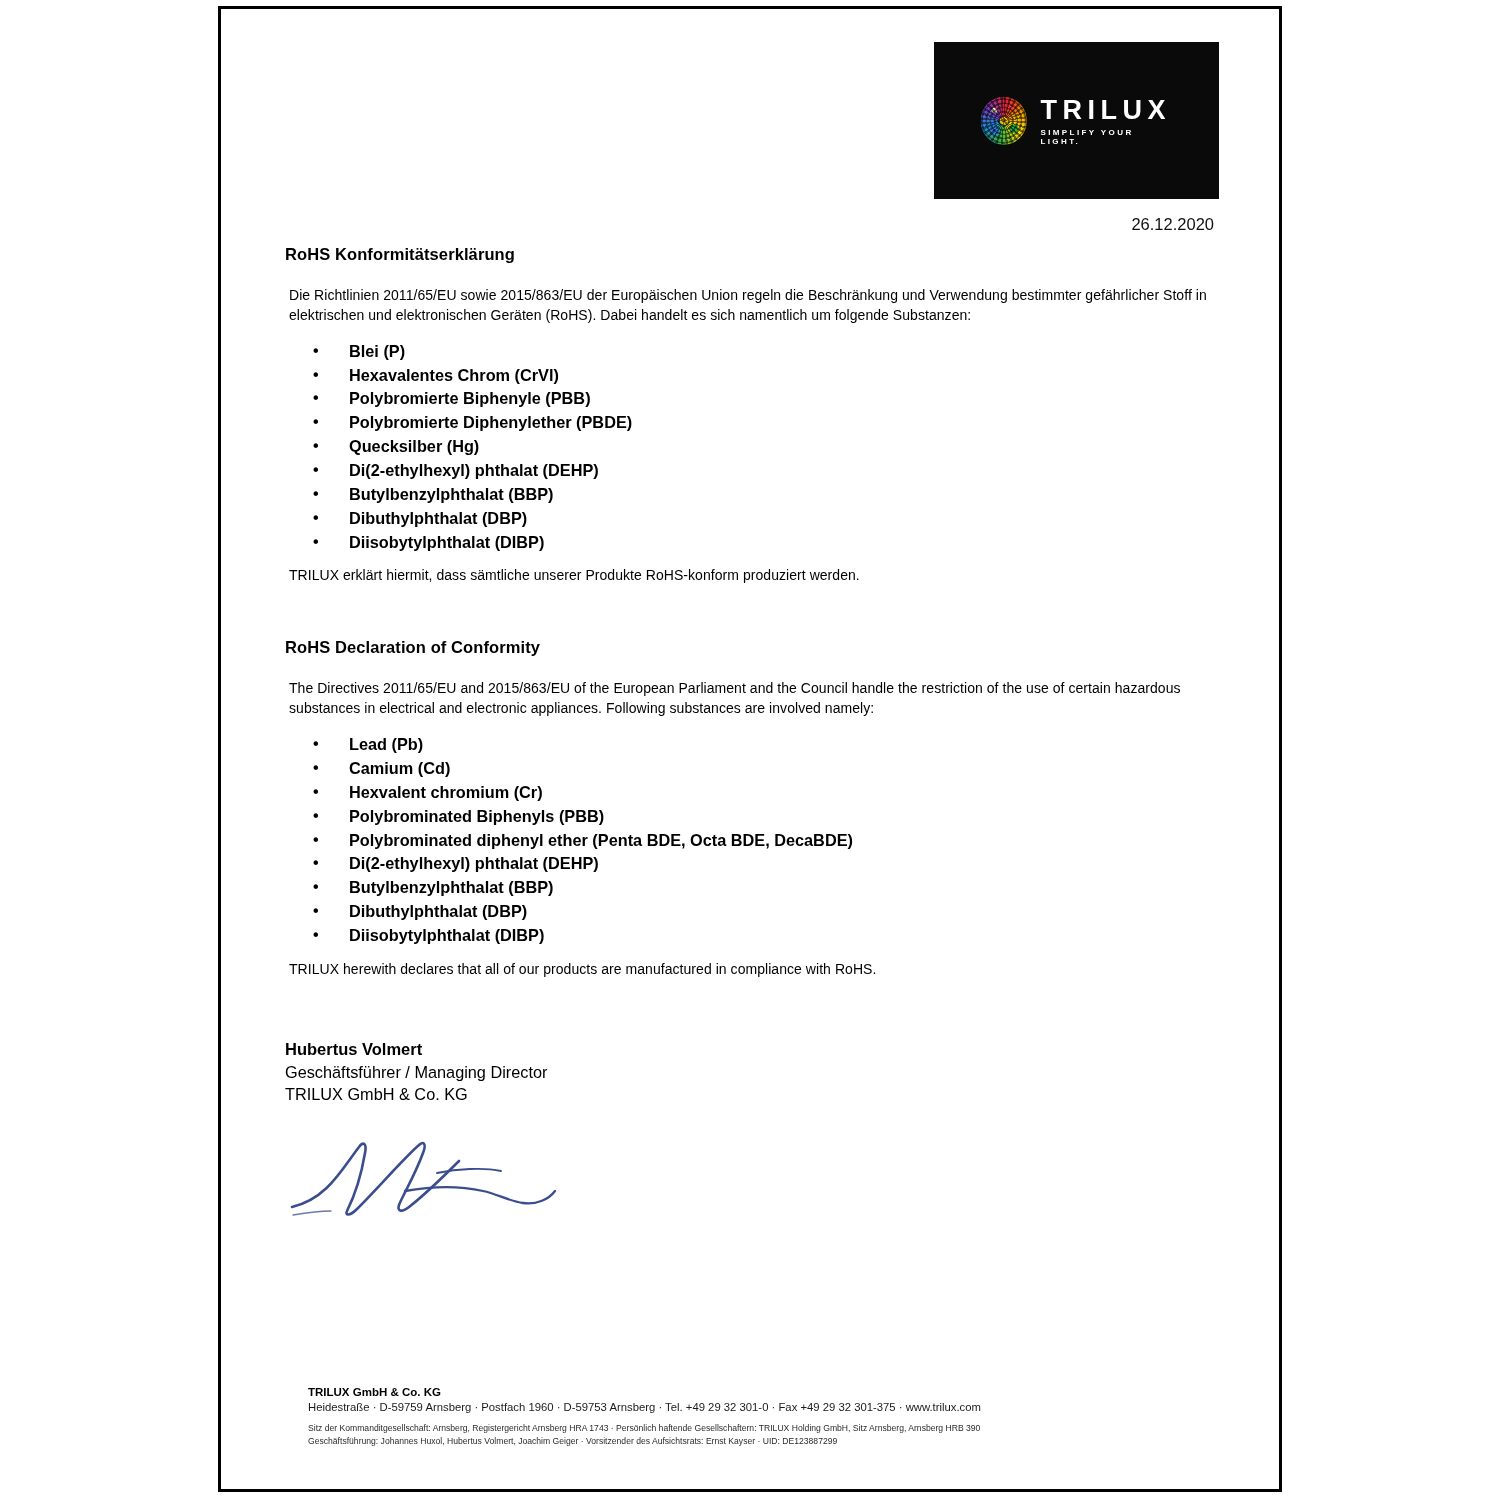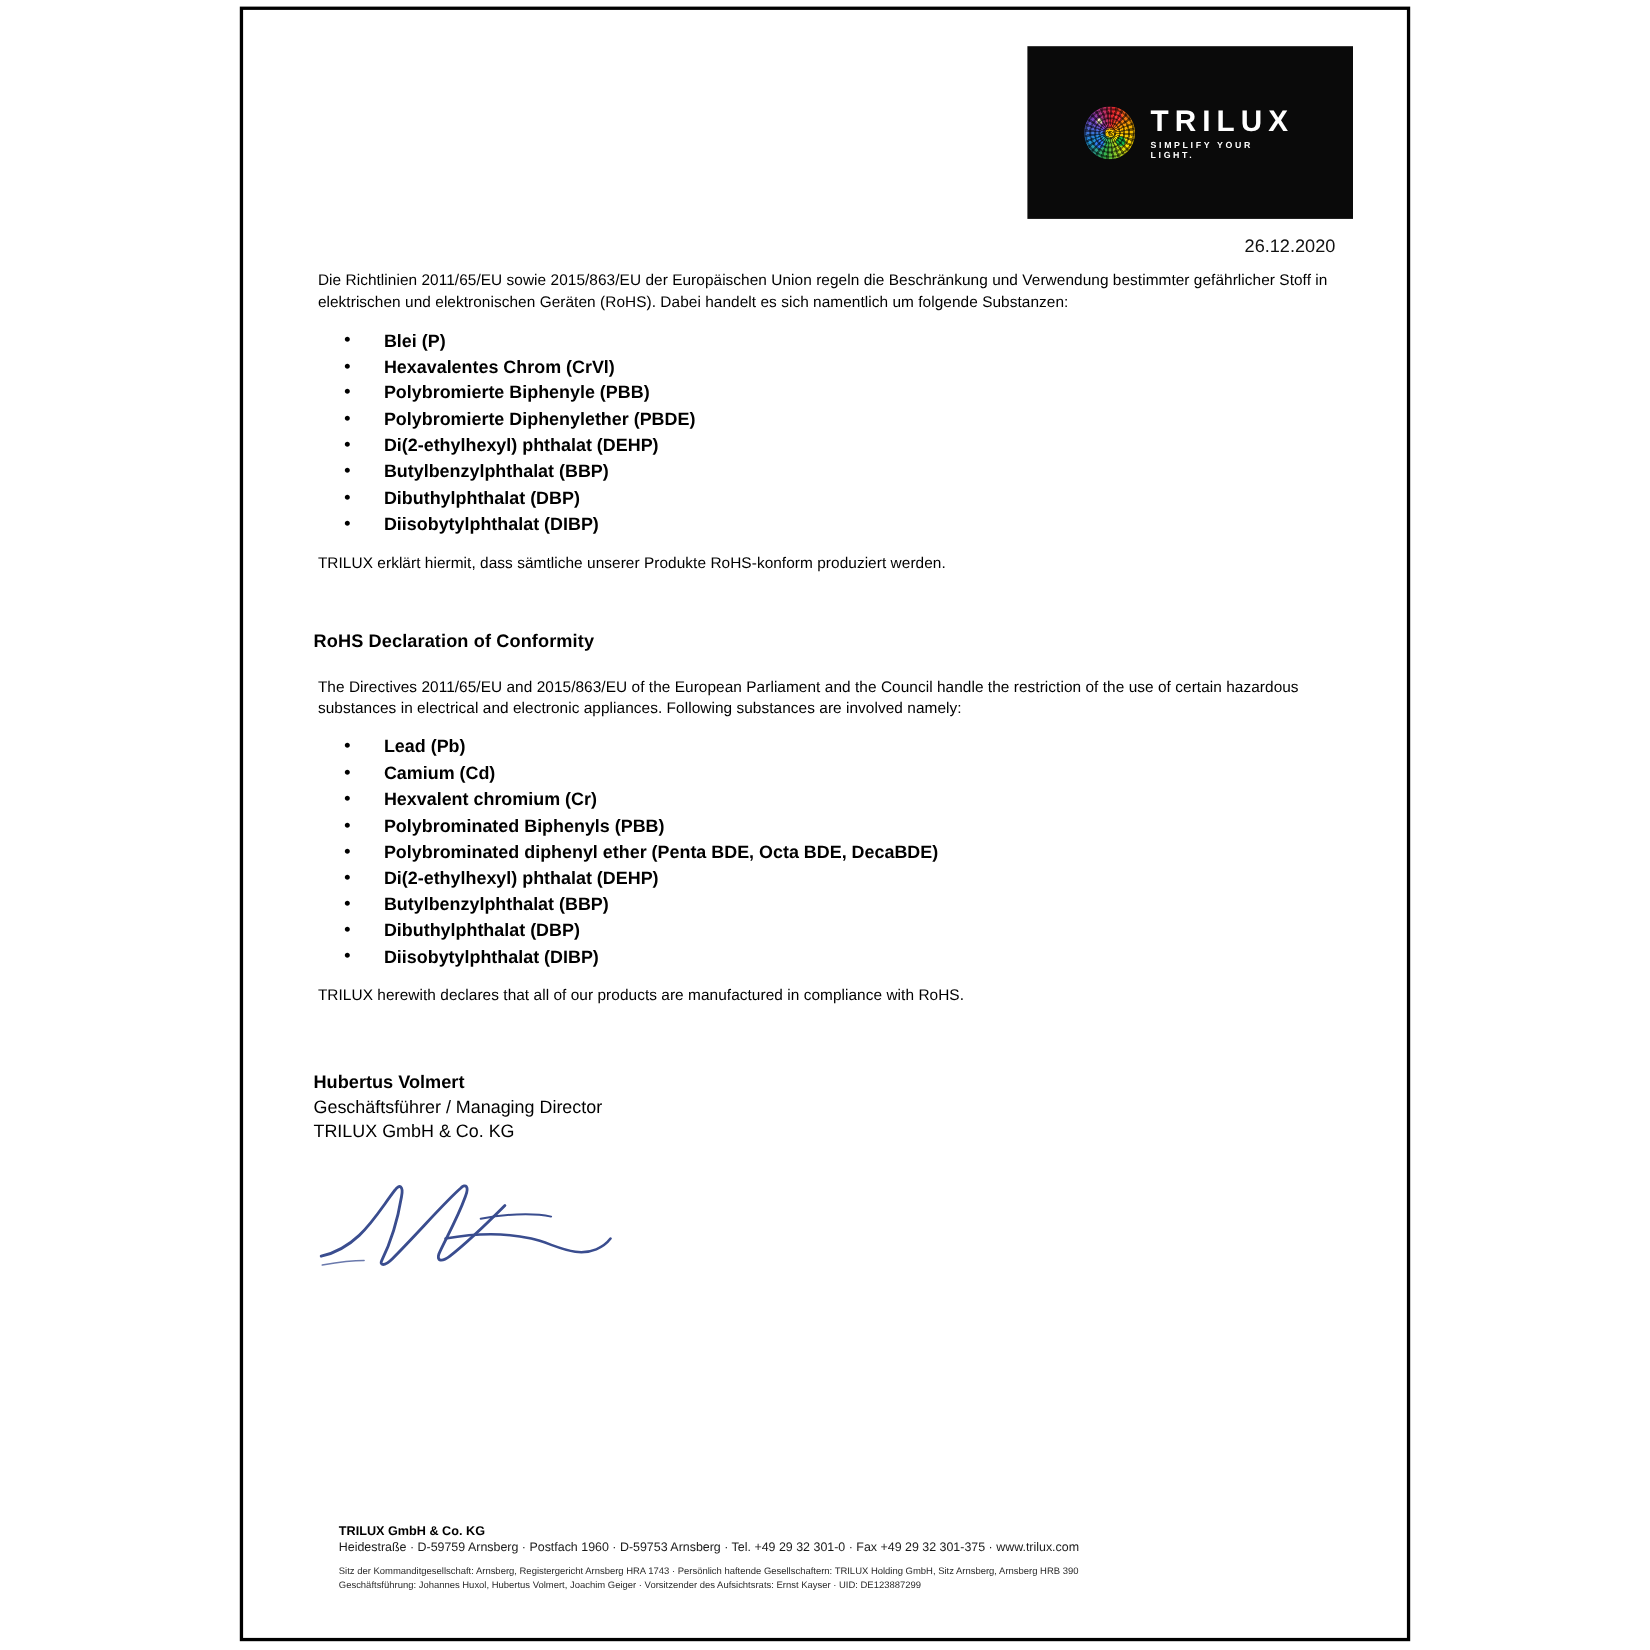--- a/index.html
+++ b/index.html
@@ -34,21 +34,20 @@
   }
 
   
   .logo-block {
     position: absolute;
     left: 713px;
     top: 33px;
     width: 285px;
     height: 157px;
     background: #0a0a0a;
-    padding-left: 11px;
   }
   .logo-inner {
     position: absolute;
     left: 50%;
     top: 50%;
     transform: translate(-50%, -50%);
     display: flex;
     align-items: center;
     gap: 14px;
   }
@@ -201,26 +200,28 @@
           <div class="logo-word">TRILUX</div>
           <div class="logo-tag">SIMPLIFY YOUR LIGHT.</div>
         </div>
       </div>
     </div>
 
     <div class="doc-date">26.12.2020</div>
 
     <div class="body-area">
 
+      <h2 class="sec-title">RoHS Konformitätserklärung</h2>
       <p class="para">Die Richtlinien 2011/65/EU sowie 2015/863/EU der Europäischen Union regeln die Beschränkung und Verwendung bestimmter gefährlicher Stoff in elektrischen und elektronischen Geräten (RoHS). Dabei handelt es sich namentlich um folgende Substanzen:</p>
       <ul class="subs">
           <li>Blei (P)</li>
           <li>Hexavalentes Chrom (CrVl)</li>
           <li>Polybromierte Biphenyle (PBB)</li>
           <li>Polybromierte Diphenylether (PBDE)</li>
+          <li>Quecksilber (Hg)</li>
           <li>Di(2-ethylhexyl) phthalat (DEHP)</li>
           <li>Butylbenzylphthalat (BBP)</li>
           <li>Dibuthylphthalat (DBP)</li>
           <li>Diisobytylphthalat (DIBP)</li>
         </ul>
       <p class="para">TRILUX erklärt hiermit, dass sämtliche unserer Produkte RoHS-konform produziert werden.</p>
 
       <div class="gap-1"></div>
 
       <h2 class="sec-title">RoHS Declaration of Conformity</h2>

